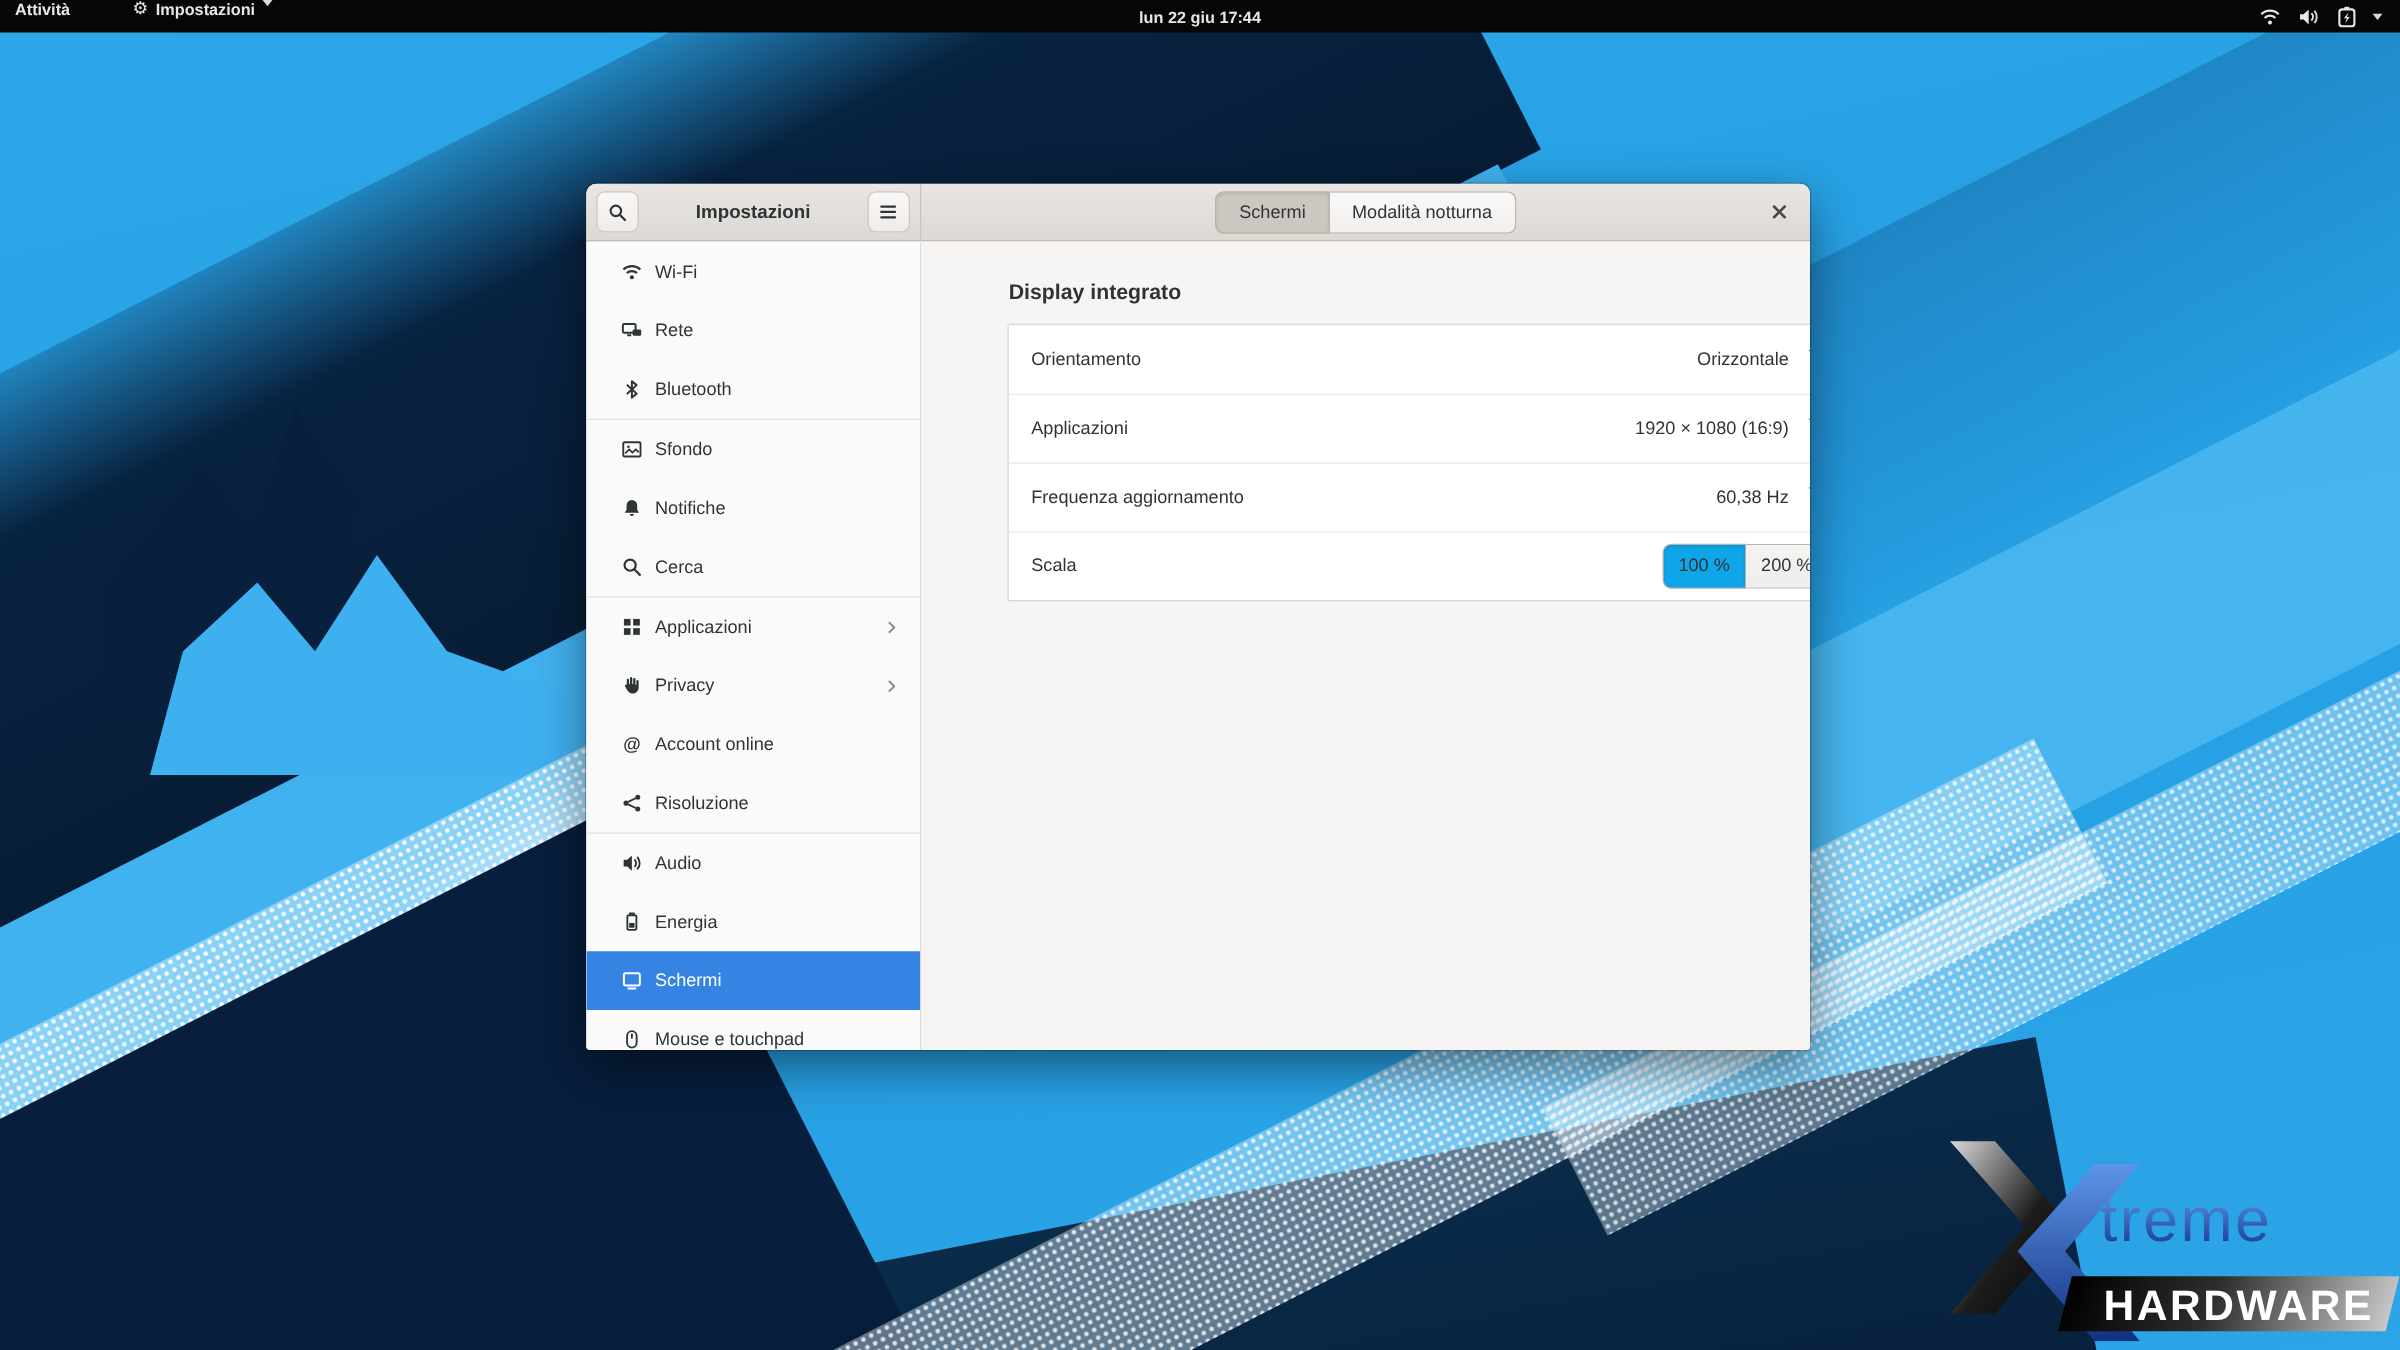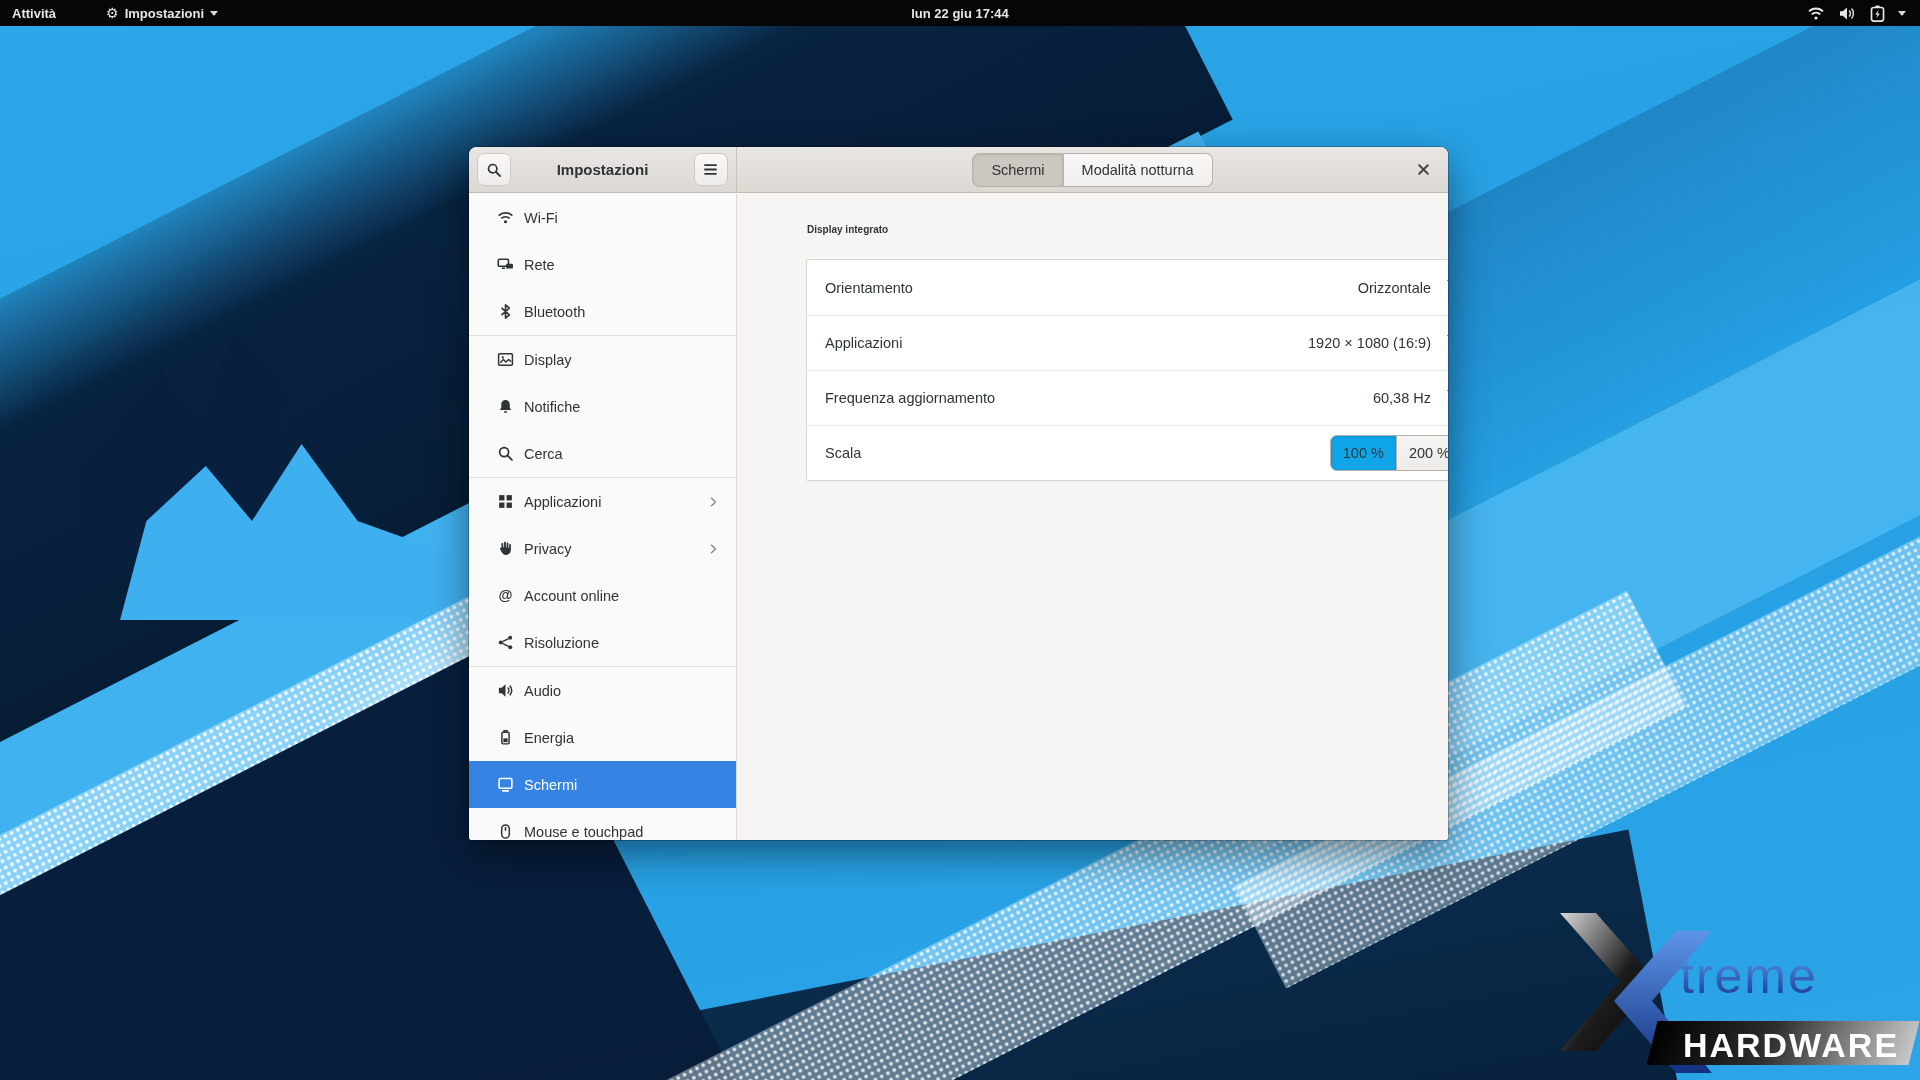--- a/index.html
+++ b/index.html
@@ -50,21 +50,21 @@
     -webkit-background-clip:text; background-clip:text; -webkit-text-fill-color:transparent; }
   #logo .hw-banner { position:absolute; left:100px; top:116px; width:262px; height:44px;
     background:linear-gradient(100deg,#000 0%,#2e2e2e 45%,#c9c9c9 100%);
     transform:skewX(-14deg); }
   #logo .hw-text { position:absolute; left:116px; top:121px; width:246px;
     font-size:34px; font-weight:bold; letter-spacing:2px; color:#fff; text-align:center; }
 
   
   #topbar { position:absolute; left:0; top:0; width:1920px; height:26px; background:#060606;
     z-index:10; color:#e7e7e5; font-size:13px; font-weight:bold; display:flex; align-items:center; }
-  #topbar .tb-item { display:flex; align-items:center; gap:6px; padding:0 12px; height:26px; }
+  #topbar .tb-item { display:flex; gap:6px; padding:0 12px; height:26px; }
   #topbar svg { display:block; }
   #tb-clock { position:absolute; left:50%; transform:translateX(-50%); top:0; height:26px;
     display:flex; align-items:center; }
   #tb-right { position:absolute; right:6px; top:0; height:26px; display:flex; align-items:center; gap:13px; padding:0 8px; }
   .caret-dn { width:0; height:0; border-left:4px solid transparent; border-right:4px solid transparent;
     border-top:5px solid #d9d9d7; display:inline-block; }
   .gear-glyph { font-family:"DejaVu Sans", sans-serif; font-size:14px; line-height:1; }
 
   
   #window { position:absolute; left:469px; top:147px; width:979px; height:693px; z-index:5;
@@ -95,21 +95,21 @@
   .sb-row.selected { background:#3584e4; color:#ffffff; }
   .sb-icon { width:17px; height:17px; flex:0 0 17px; display:flex; align-items:center; justify-content:center; }
   .sb-icon svg { width:17px; height:17px; }
   .sb-label { flex:1; white-space:nowrap; }
   .sb-chevron { width:14px; height:14px; color:#8f8a85; }
   .sb-chevron svg { width:14px; height:14px; }
   .sb-sep { height:1px; background:#e4e1dd; }
 
   
   #content { flex:1; position:relative; background:#f6f5f4; }
-  #section-title { position:absolute; left:70px; top:30px; font-size:10px; font-weight:bold; }
+  #section-title { position:absolute; left:70px; top:30px; font-size:17px; font-weight:bold; }
   #card { position:absolute; left:69px; top:65px; width:674px; background:#fff;
     border:1px solid #d9d5d0; border-radius:2px; }
   .row { height:55px; display:flex; align-items:center; padding:0 16px 0 18px; position:relative; }
   .row + .row { border-top:1px solid #ebe8e5; }
   .row-label { flex:1; font-size:14.5px; color:#2e3436; }
   .row-value { display:flex; gap:16px; font-size:14.5px; color:#2e3436; }
   .dd-caret { width:0; height:0; border-left:5px solid transparent; border-right:5px solid transparent;
     border-top:6px solid #2e3436; margin-right:6px; }
   .seg-group { display:flex; }
   .seg-btn { height:36px; min-width:63px; padding:0 12px; display:flex; align-items:center; justify-content:center;
@@ -252,21 +252,21 @@
           </div>
           <div class="sb-sep"></div>
           <div class="sb-row">
             <span class="sb-icon">
               <svg viewBox="0 0 16 16">
                 <rect x="1.5" y="2.6" width="13" height="10.8" rx="1" fill="none" stroke="currentColor" stroke-width="1.4"></rect>
                 <path d="M3 11l3-3 2.4 2.4L11 8l2.2 2.2" fill="none" stroke="currentColor" stroke-width="1.3"></path>
                 <circle cx="5.4" cy="6" r="1" fill="currentColor"></circle>
               </svg>
             </span>
-            <span class="sb-label">Display</span>
+            <span class="sb-label">Sfondo</span>
           </div>
           <div class="sb-row">
             <span class="sb-icon">
               <svg viewBox="0 0 16 16">
                 <path d="M8 1.8a4 4 0 0 0-4 4v3.4L2.6 11.4h10.8L12 9.2V5.8a4 4 0 0 0-4-4z" fill="currentColor"></path>
                 <path d="M6.4 12.4a1.6 1.6 0 0 0 3.2 0z" fill="currentColor"></path>
               </svg>
             </span>
             <span class="sb-label">Notifiche</span>
           </div>

